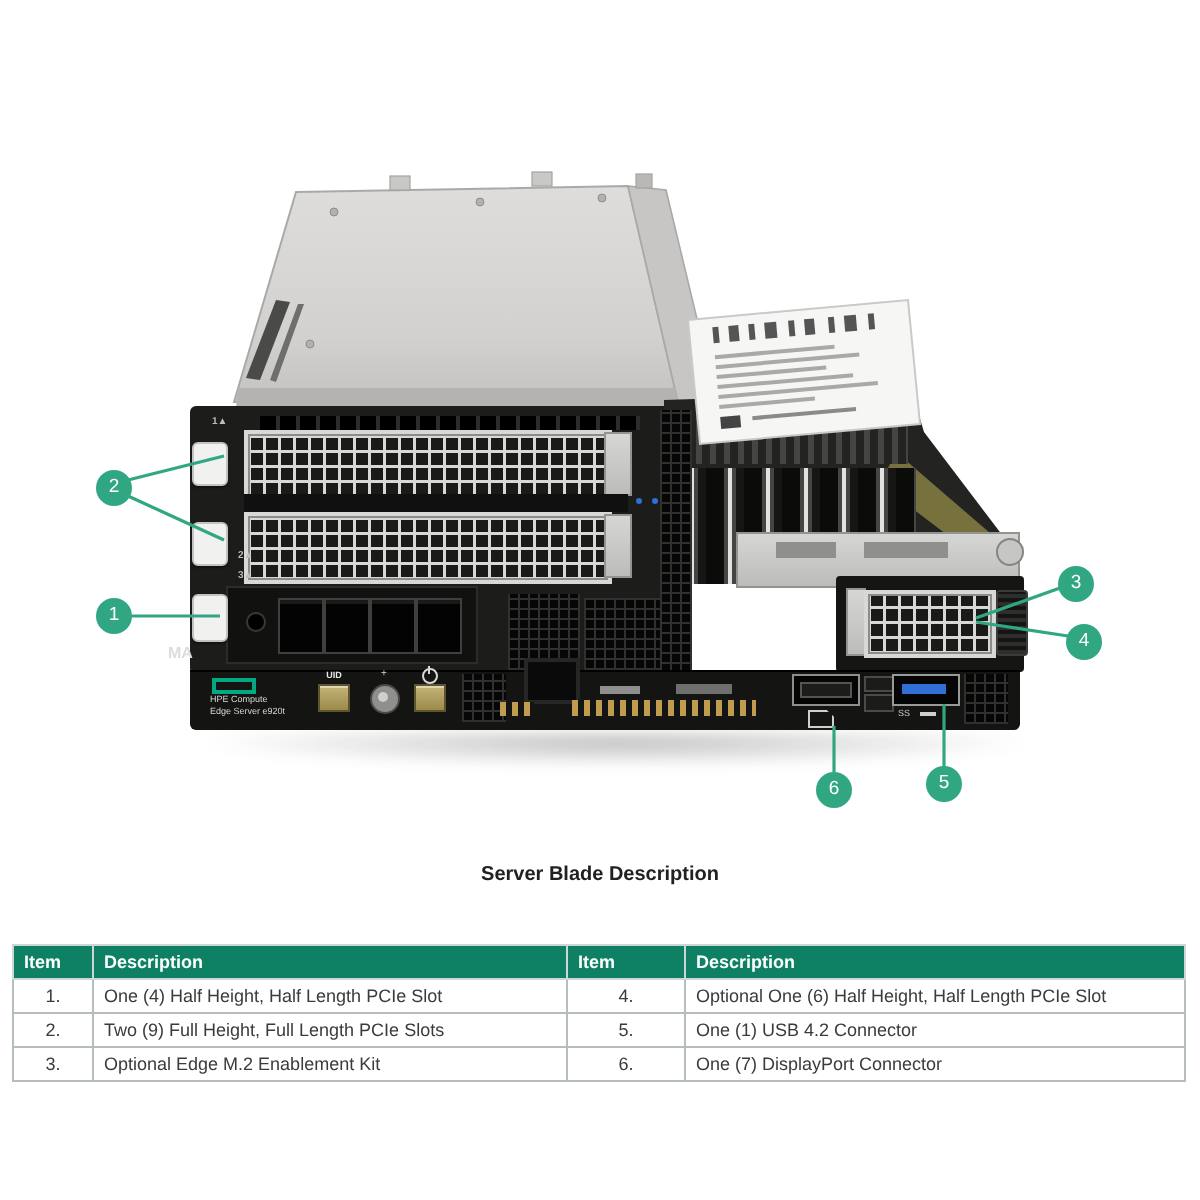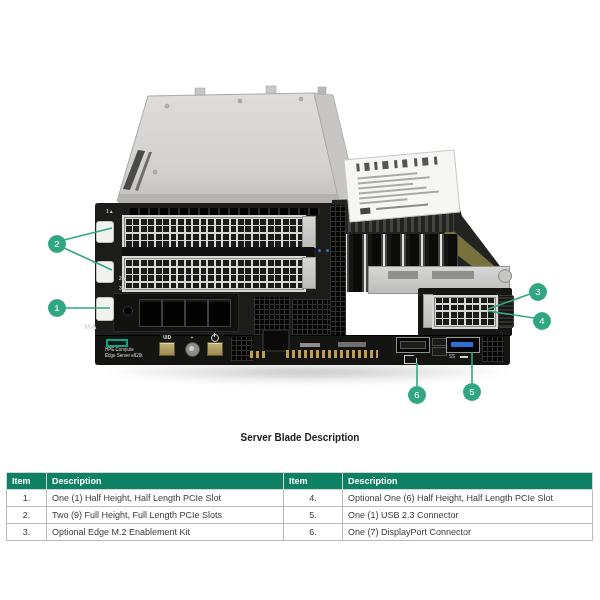--- a/index.html
+++ b/index.html
@@ -216,29 +216,29 @@
       <tr>
         <th>Item</th>
         <th>Description</th>
         <th>Item</th>
         <th>Description</th>
       </tr>
     </thead>
     <tbody>
       <tr>
         <td class="item">1.</td>
-        <td>One (1) Half Height, Half Length PCIe Slot</td>
+        <td>One (4) Half Height, Half Length PCIe Slot</td>
         <td class="item">4.</td>
         <td>Optional One (6) Half Height, Half Length PCIe Slot</td>
       </tr>
       <tr>
         <td class="item">2.</td>
         <td>Two (9) Full Height, Full Length PCIe Slots</td>
         <td class="item">5.</td>
-        <td>One (1) USB 2.3 Connector</td>
+        <td>One (1) USB 4.2 Connector</td>
       </tr>
       <tr>
         <td class="item">3.</td>
         <td>Optional Edge M.2 Enablement Kit</td>
         <td class="item">6.</td>
         <td>One (7) DisplayPort Connector</td>
       </tr>
     </tbody>
   </table>
 </div>

